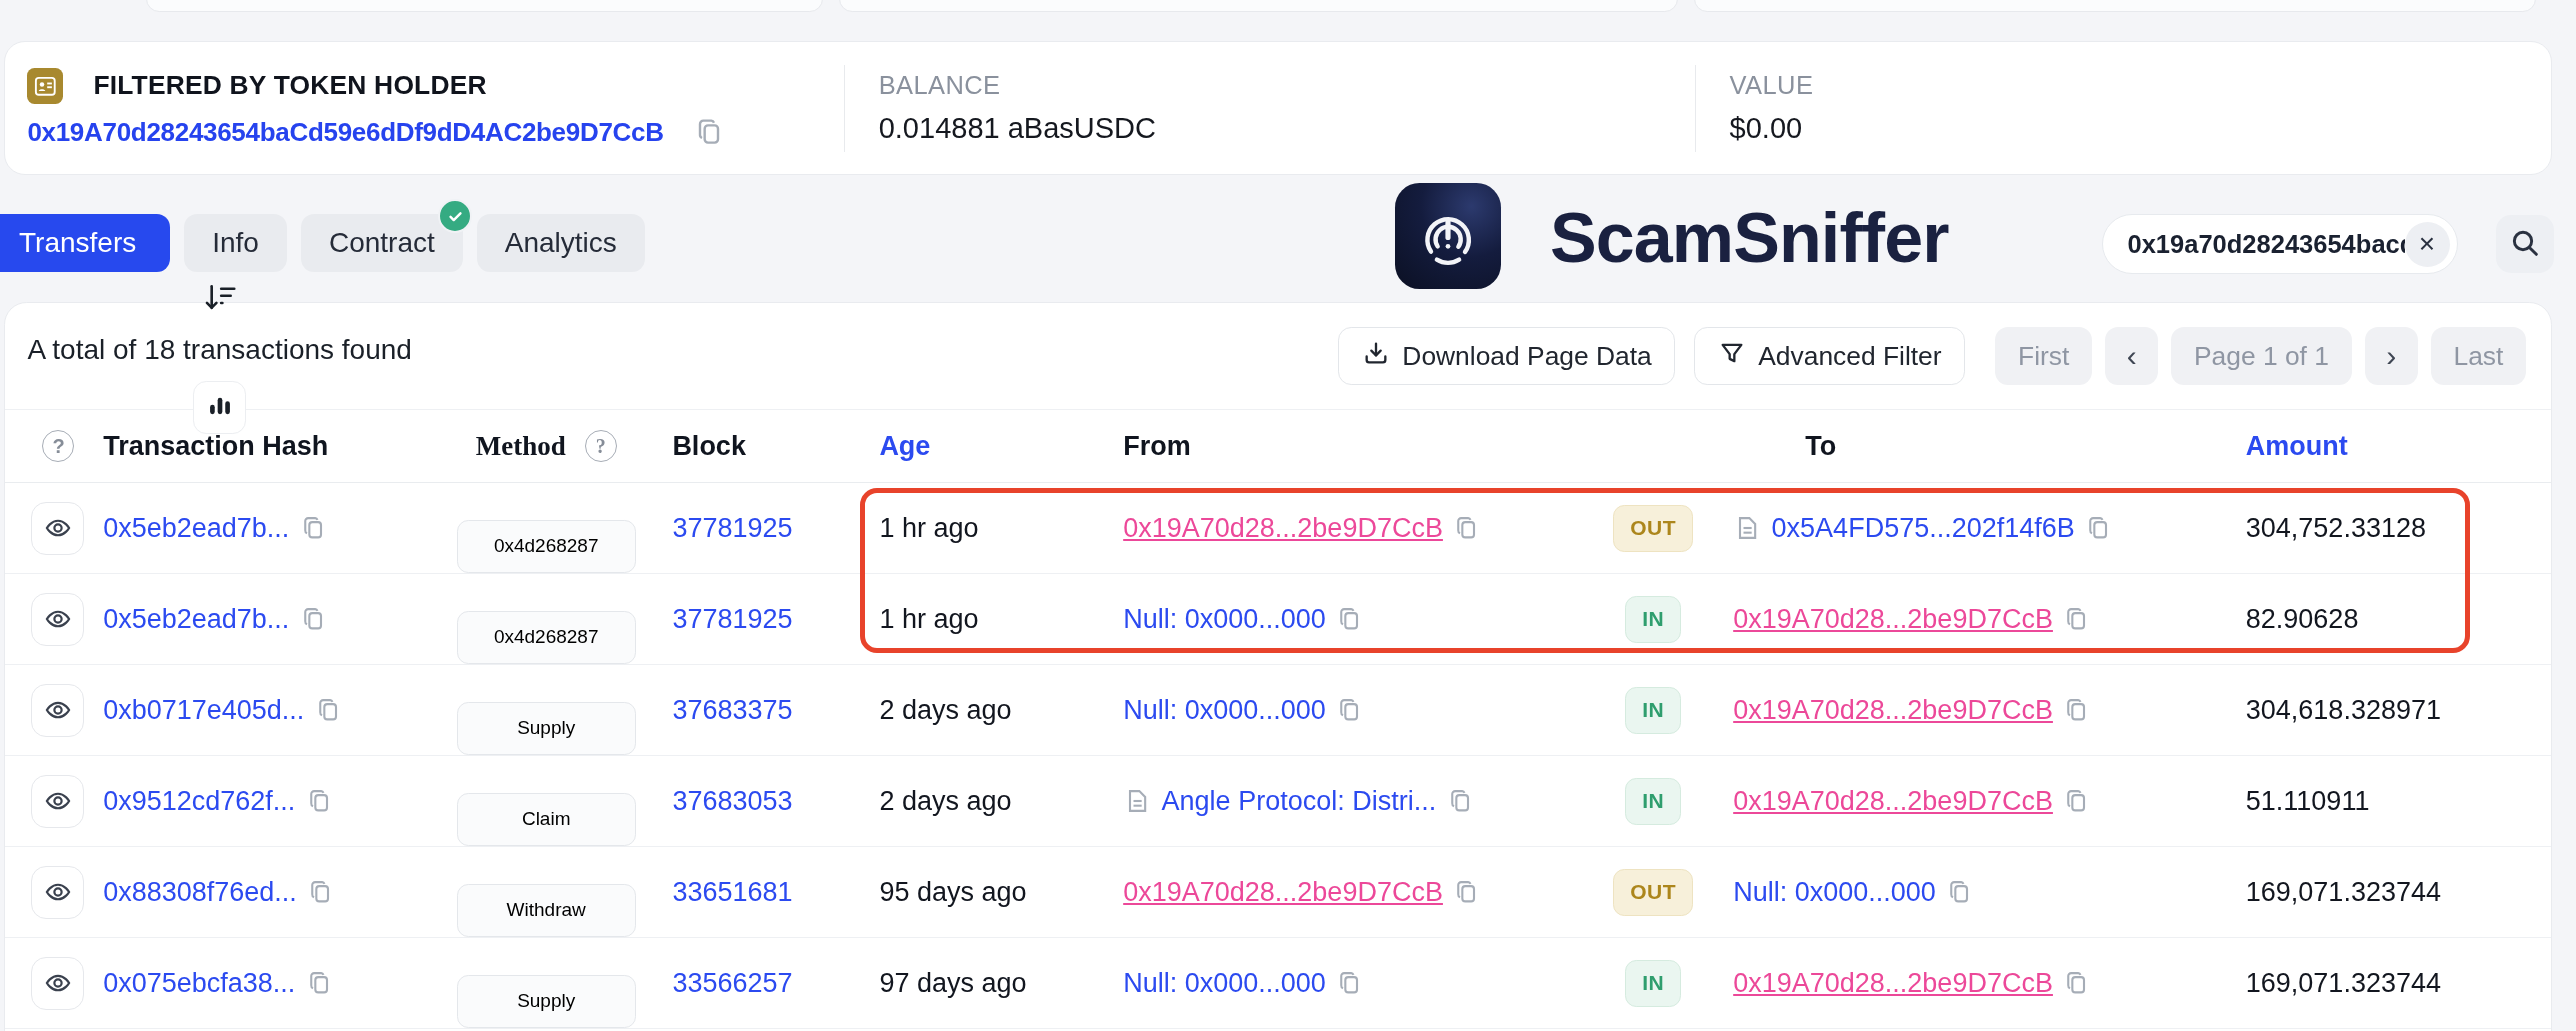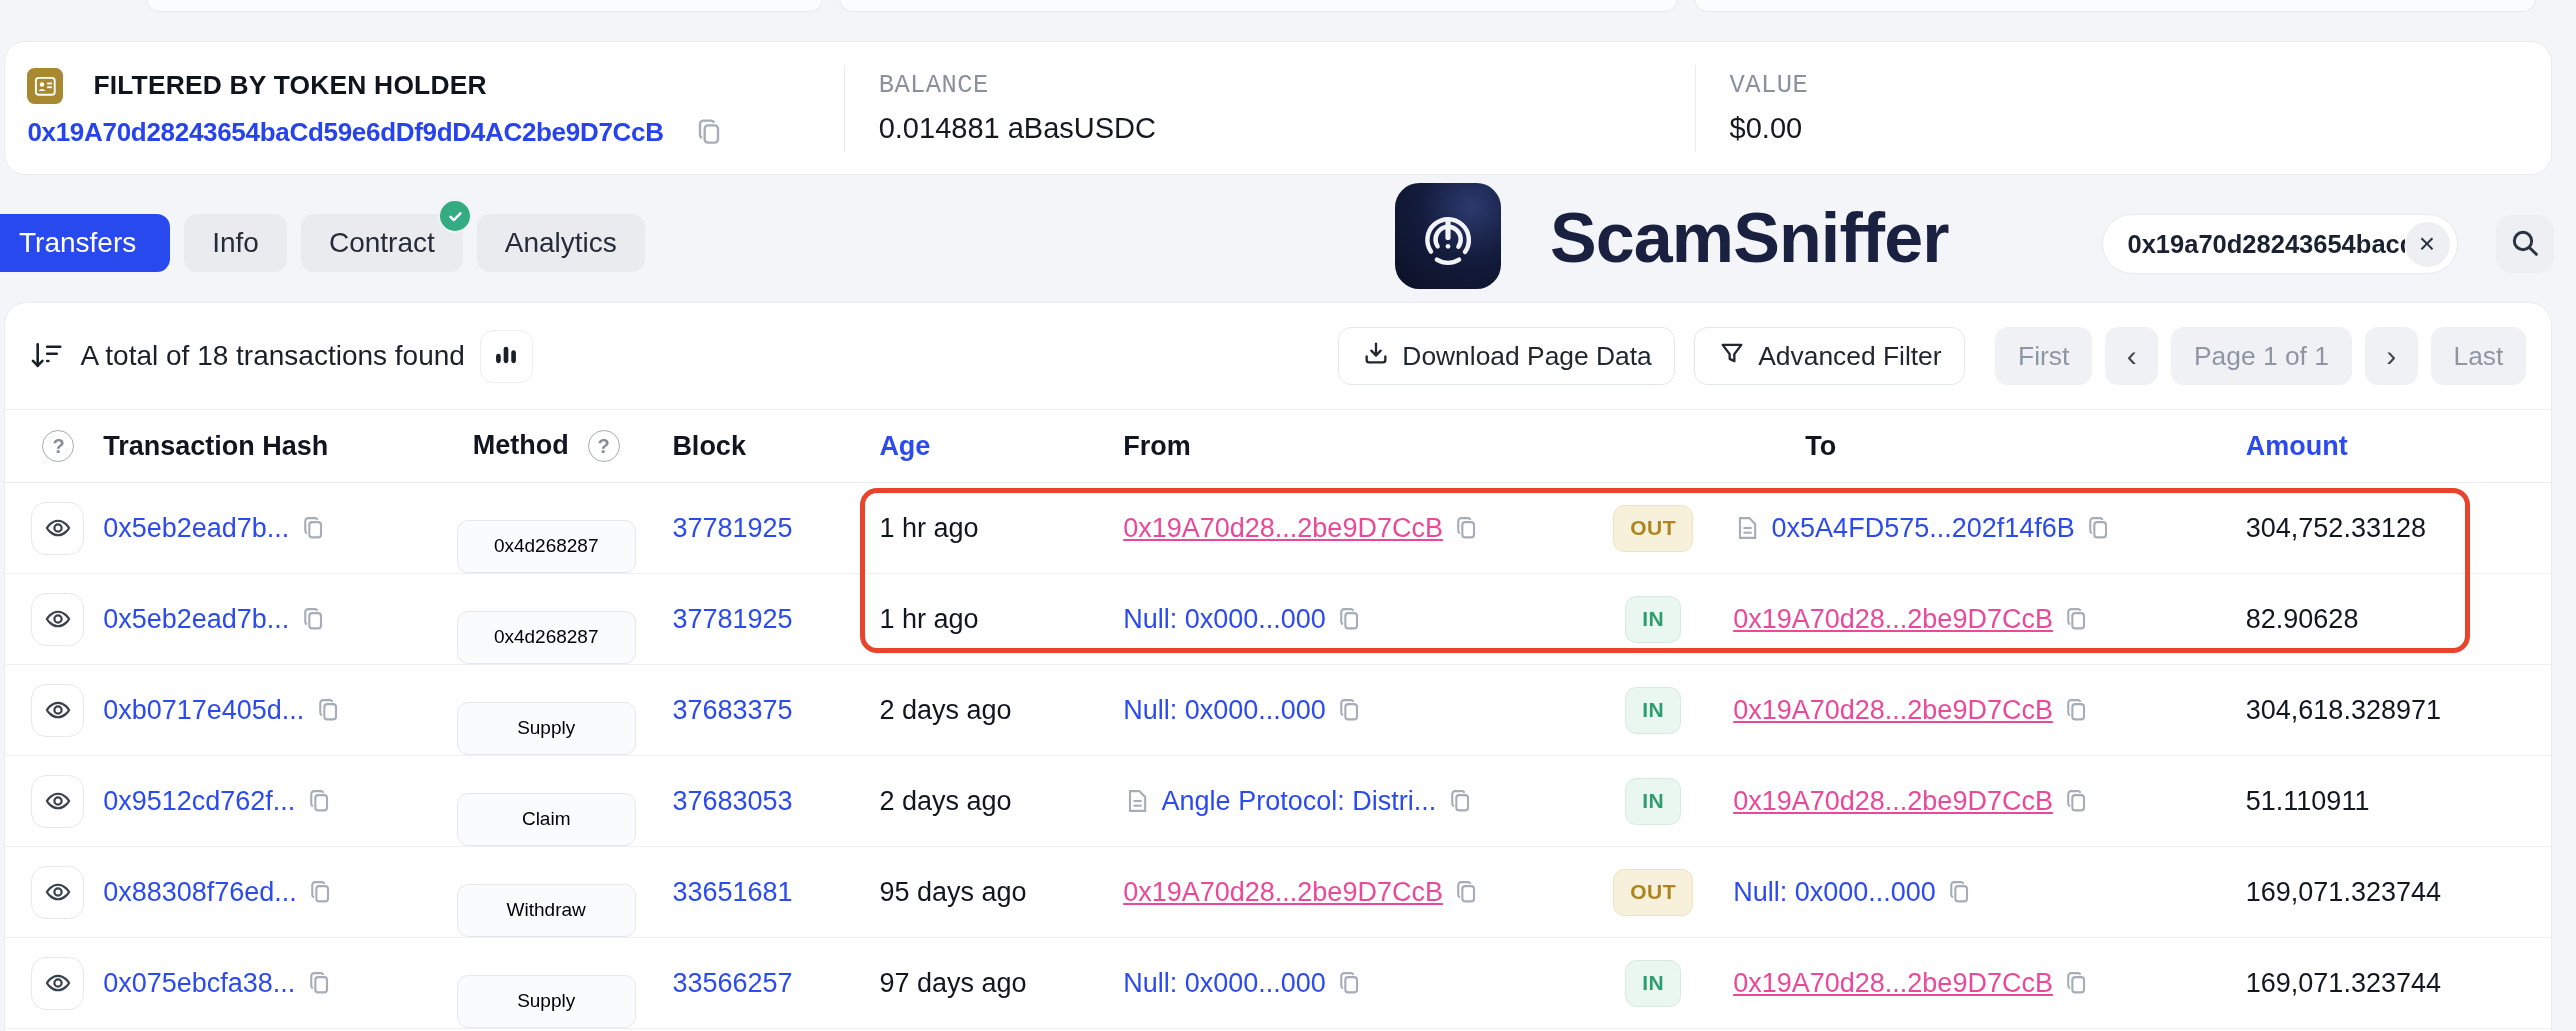--- a/index.html
+++ b/index.html
@@ -15,21 +15,21 @@
     background:#fff;border:0.9px solid #e9ebef;border-radius:21px;
     display:flex;align-items:center;}
   .fc-col{display:flex;flex-direction:column;gap:12.3px;}
   .fc-col1{width:839px;padding-left:22.6px;}
   .fc-divider{width:0.9px;height:87px;background:#e8eaed;}
   .fc-col2{width:850px;padding-left:34px;}
   .fc-col3{flex:1;padding-left:34px;}
   .fc-row{display:flex;align-items:center;gap:30px;}
   .fc-label{font-size:26.4px;font-weight:700;color:#10141d;letter-spacing:0.2px;}
   .fc-address{font-size:26px;font-weight:700;color:#2643ee;letter-spacing:-0.3px;}
-  .muted-label{font-size:25.5px;color:#8a919d;letter-spacing:0.4px;font-family:Liberation Mono, monospace;}
+  .muted-label{font-size:25.5px;color:#8a919d;letter-spacing:0.4px;}
   .big-value{font-size:29px;color:#15181f;}
   .idcard{width:36px;height:36px;border-radius:7.5px;background:#a8892f;
     display:flex;align-items:center;justify-content:center;}
 
   
   .band{position:absolute;top:175px;left:0;right:0;height:126px;}
   .tabs{position:absolute;left:-15px;top:39px;display:flex;gap:14px;}
   .tab{height:58px;padding:0 28px;border-radius:13.2px;background:#e9ebef;
     display:flex;align-items:center;font-size:28px;color:#252b38;cursor:pointer;position:relative;}
   .tab.active{background:#2749ee;color:#fff;font-weight:500;padding:0 34px;}
@@ -51,21 +51,21 @@
   .clear-btn{width:45px;height:45px;border-radius:50%;background:#edeff3;border:none;cursor:pointer;
     font-size:28px;color:#2a3140;display:flex;align-items:center;justify-content:center;line-height:1;}
   .search-btn{width:58px;height:58px;border-radius:15px;background:#edeff3;border:none;cursor:pointer;
     display:flex;align-items:center;justify-content:center;}
 
   
   .table-card{position:absolute;top:302px;left:3.8px;right:24.5px;height:754px;
     background:#fff;border:0.9px solid #e9ebef;border-radius:22.6px 22.6px 0 0;}
   .toolbar{height:106px;display:flex;align-items:center;justify-content:space-between;
     padding:0 24.5px 0 22.6px;}
-  .toolbar-left{display:flex;align-items:center;gap:15px;}
+  .toolbar-left{display:flex;align-items:center;gap:15px;flex-direction:column;}
   .total-text{font-size:28px;color:#1a2028;}
   .chart-btn{width:53px;height:53px;border-radius:13.2px;border:1.9px solid #eceef1;background:#fff;
     display:flex;align-items:center;justify-content:center;cursor:pointer;}
   .toolbar-right{display:flex;align-items:center;gap:19px;}
   .btn{height:58px;border-radius:13.2px;display:flex;align-items:center;gap:12.3px;cursor:pointer;
     font-size:26.4px;font-family:inherit;}
   .btn-white{background:#fff;border:1.9px solid #e3e6ea;color:#21262f;padding:0 22.6px;font-weight:500;}
   .btn-gray{background:#f0f1f4;border:none;color:#8f96a3;padding:0 22.6px;}
   .btn-chev{background:#f0f1f4;border:none;width:53px;justify-content:center;color:#3f4653;
     font-size:30px;padding:0;}
@@ -73,21 +73,21 @@
 
   .grid{display:grid;grid-template-columns:72px 330px 226px 207px 236px 471px 160px 490px 1fr;
     align-items:center;padding-left:26.4px;}
   .thead{height:74px;border-top:0.9px solid #eef0f3;border-bottom:0.9px solid #e9ecef;
     font-size:27px;font-weight:700;color:#10151f;}
   .th-blue{color:#2b4af0;cursor:pointer;}
   .h-pad{padding-left:13.2px;}
   .h-from{padding-left:21px;}
   .h-to{padding-left:72px;}
   .h-amount{padding-left:22.6px;}
-  .h-method{display:flex;align-items:flex-start;gap:19px;justify-content:center;}
+  .h-method{display:flex;align-items:flex-end;gap:19px;justify-content:center;font-family:Liberation Serif, serif;}
   .q-circle{width:32px;height:32px;border-radius:50%;border:1.9px solid #a7adb6;color:#868d98;
     font-size:20px;font-weight:600;display:flex;align-items:center;justify-content:center;cursor:default;}
 
   .row{height:91px;border-bottom:0.9px solid #eef0f3;font-size:27px;}
   .eye-btn{width:53px;height:53px;border-radius:15px;border:1.9px solid #e6e8ec;background:#fff;
     display:flex;align-items:center;justify-content:center;cursor:pointer;}
   .cell-flex{display:flex;align-items:center;gap:10.4px;}
   .link{color:#2b4af0;font-weight:500;cursor:pointer;white-space:nowrap;}
   .plain{color:#ec4899;white-space:nowrap;text-decoration:underline;}
   .c-from{padding-left:21px;}

